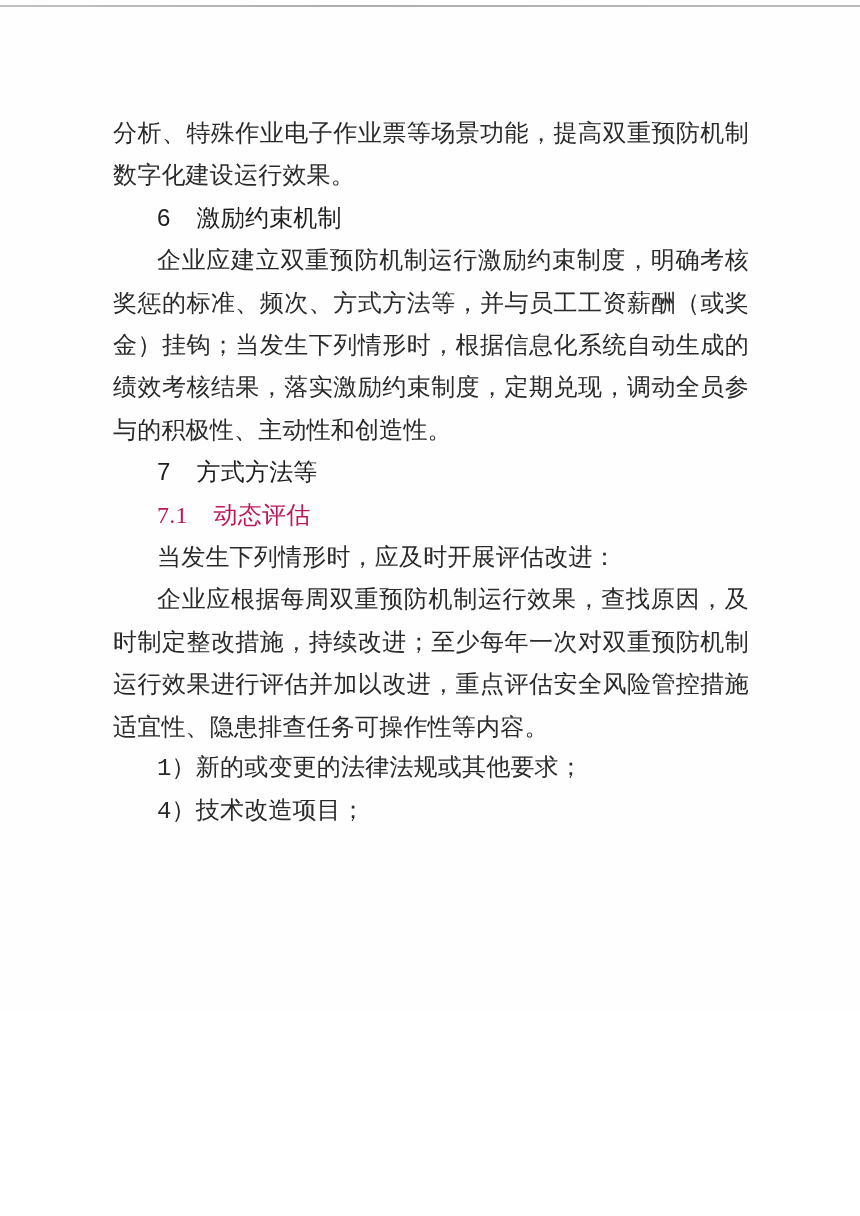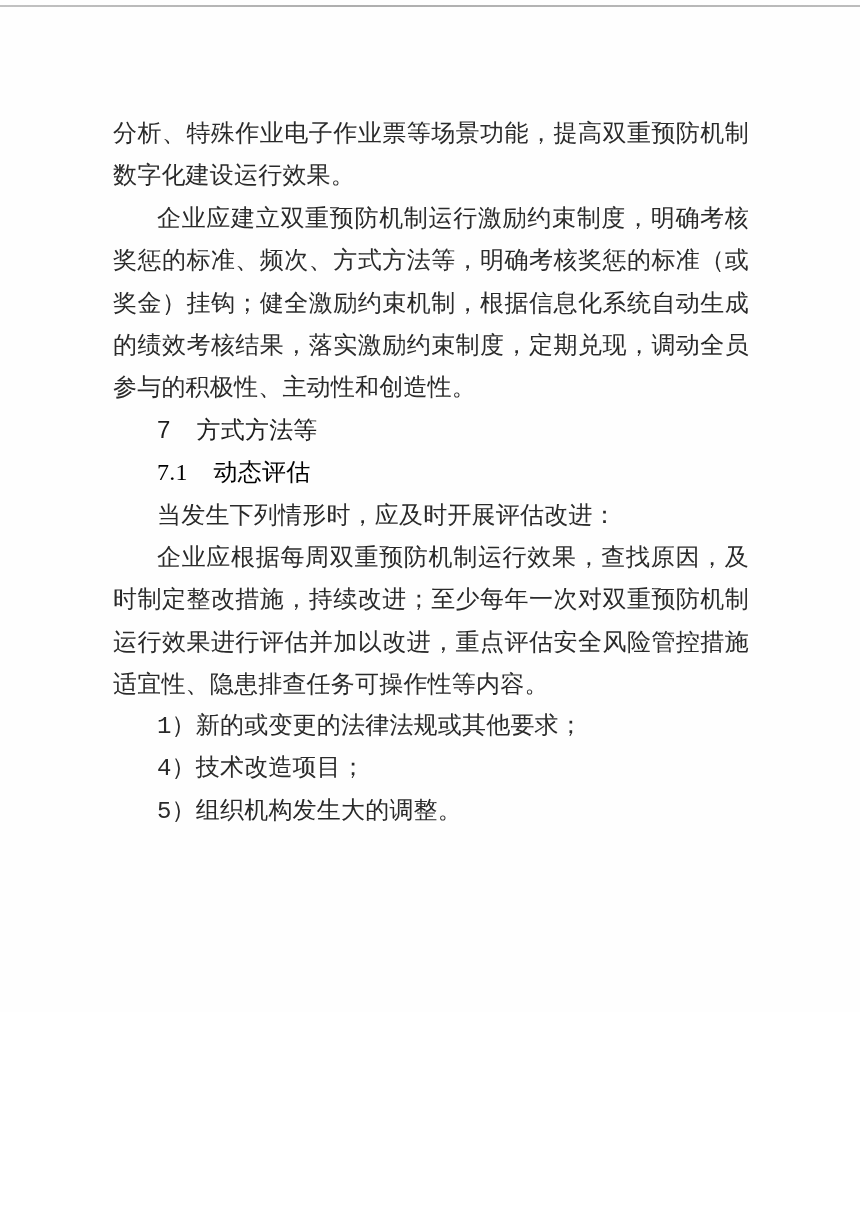--- a/index.html
+++ b/index.html
@@ -45,21 +45,21 @@
   .sec-heading {
     font-family: "Liberation Sans", sans-serif;
     font-weight: bold;
     color: #1d1d1d;
     text-indent: 44px;
     text-align: left;
   }
   .sub-heading {
     text-indent: 44px;
     text-align: left;
-    color: #000000;
+    color: #be185d;
   }
   .heading-title { margin-left: 26px; }
   .list-item {
     text-indent: 44px;
     text-align: left;
     font-family: Liberation Mono, monospace;
   }
   .page-footer {
     position: absolute;
     top: 1130px;
@@ -74,30 +74,30 @@
 </style>
 </head>
 <body>
 
 <div class="page">
   <div class="top-edge-line"></div>
 
   <div class="text-block">
     <p class="para-noindent">分析、特殊作业电子作业票等场景功能，提高双重预防机制数字化建设运行效果。</p>
 
+    <h2 class="sec-heading"><span>6</span><span class="heading-title">激励约束机制</span></h2>
 
-    <p class="para-indent">企业应建立双重预防机制运行激励约束制度，明确考核奖惩的标准、频次、方式方法等，明确考核奖惩的标准（或奖金）挂钩；健全激励约束机制，根据信息化系统自动生成的绩效考核结果，落实激励约束制度，定期兑现，调动全员参与的积极性、主动性和创造性。</p>
+    <p class="para-indent">企业应建立双重预防机制运行激励约束制度，明确考核奖惩的标准、频次、方式方法等，并与员工工资薪酬（或奖金）挂钩；当发生下列情形时，根据信息化系统自动生成的绩效考核结果，落实激励约束制度，定期兑现，调动全员参与的积极性、主动性和创造性。</p>
 
     <h2 class="sec-heading"><span>7</span><span class="heading-title">方式方法等</span></h2>
 
     <h3 class="sub-heading"><span>7.1</span><span class="heading-title">动态评估</span></h3>
 
     <p class="para-indent">当发生下列情形时，应及时开展评估改进：</p>
     <p class="para-indent">企业应根据每周双重预防机制运行效果，查找原因，及时制定整改措施，持续改进；至少每年一次对双重预防机制运行效果进行评估并加以改进，重点评估安全风险管控措施适宜性、隐患排查任务可操作性等内容。</p>
 
     <p class="list-item">1）新的或变更的法律法规或其他要求；</p>
     <p class="list-item">4）技术改造项目；</p>
-    <p class="list-item">5）组织机构发生大的调整。</p>
 
   </div>
 
   <div class="page-footer"><span>11</span></div>
 </div>
 
 </body></html>

